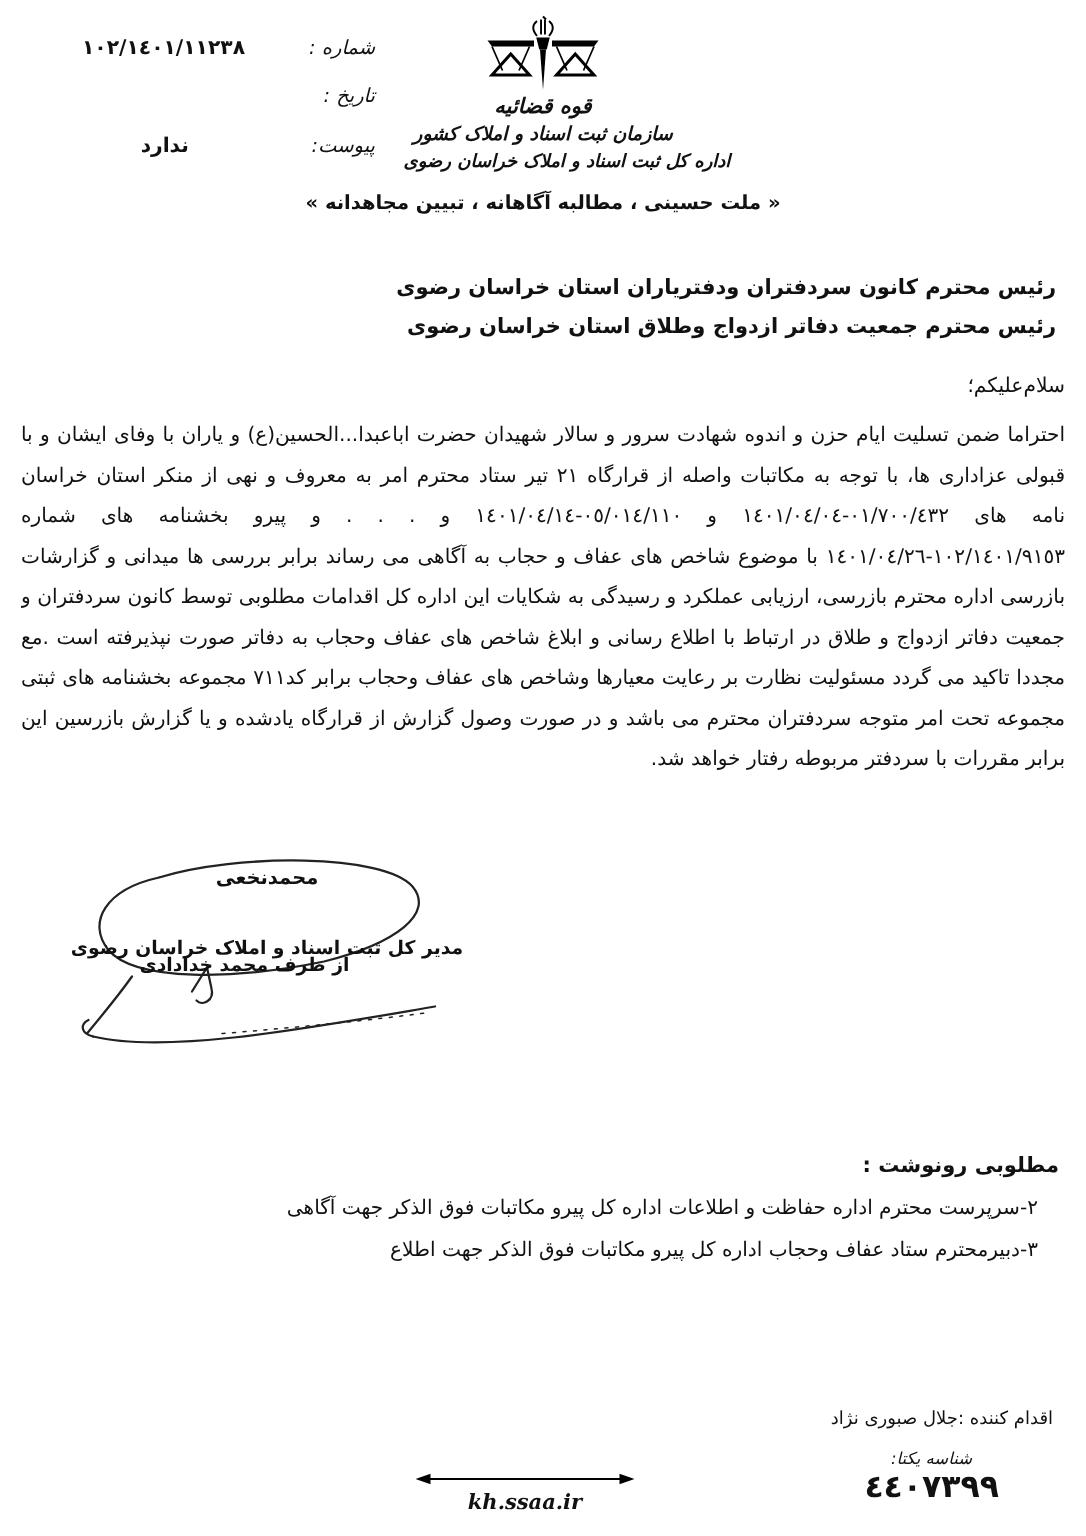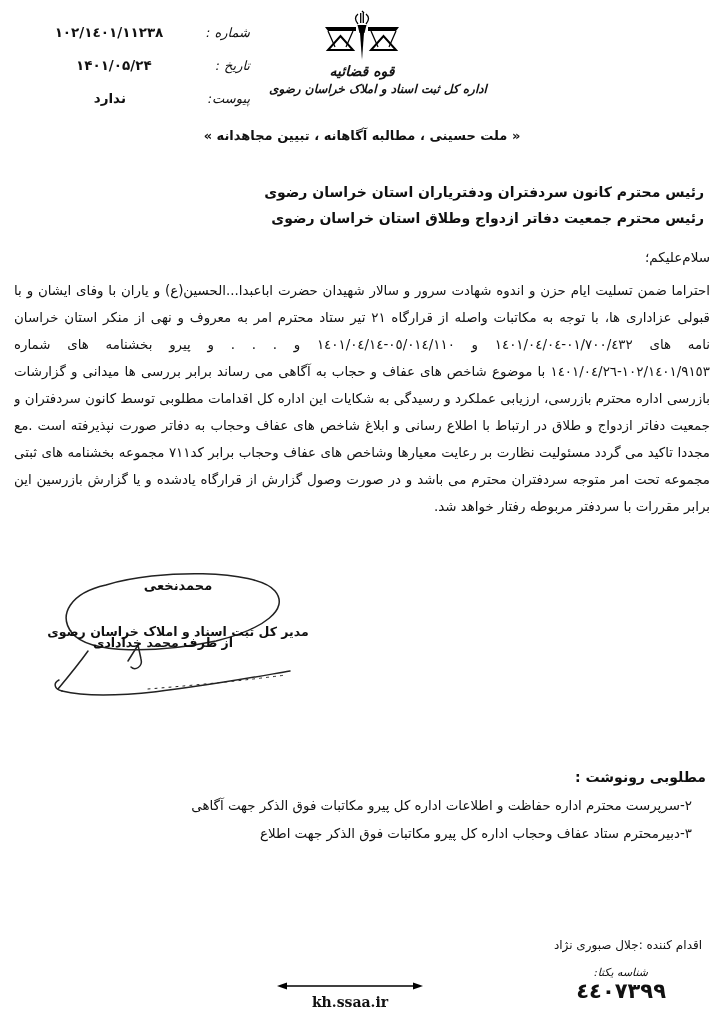--- a/index.html
+++ b/index.html
@@ -36,35 +36,34 @@
   
   .cc{position:absolute;top:769px;right:18px;left:18px;text-align:right;}
   .cc-heading{font-weight:bold;font-size:14px;margin-bottom:7px;}
   .cc-item{font-size:13.4px;line-height:28px;padding-right:14px;}
   
   .handler{position:absolute;top:938px;right:22px;font-size:12px;}
   .uid-label{position:absolute;top:966px;right:76px;font-size:11px;font-style:italic;}
   .uid-value{position:absolute;top:979px;right:58px;font-size:21px;font-weight:bold;letter-spacing:5px;direction:ltr;}
   .arrow{position:absolute;top:980px;left:277px;}
   .site{position:absolute;top:994px;left:277px;width:146px;text-align:center;
-        font-family:"DejaVu Serif",serif;font-weight:bold;font-size:14px;direction:ltr;}
+        font-family:"DejaVu Serif",serif;font-weight:bold;font-size:14px;direction:ltr;font-style:italic;}
 </style>
 </head>
 <body>
 
 <div class="page">
 
   <div class="meta">
     <div class="meta-row">
       <span class="meta-label">شماره :</span>
       <span class="meta-value">١٠٢/١٤٠١/١١٢٣٨</span>
     </div>
     <div class="meta-row">
       <span class="meta-label">تاریخ :</span>
-      <span class="meta-value">۱۴۰۱/۰۵/۲۴</span>
     </div>
     <div class="meta-row">
       <span class="meta-label">پیوست:</span>
       <span class="meta-value">ندارد</span>
     </div>
   </div>
 
   <div class="brand">
     <svg width="84" height="52" viewBox="0 0 84 52" aria-hidden="true">
       <g stroke="#000" fill="none" stroke-width="1.3">
@@ -81,20 +80,21 @@
         <path d="M8 21 L15 37"></path>
           <path d="M33 21 L26 37"></path>
         <path d="M51 21 L58 37"></path>
           <path d="M76 21 L69 37"></path>
       </g>
       <polygon points="8,40 33,40 20.5,26" fill="none" stroke="#000" stroke-width="2"></polygon>
       <polygon points="51,40 76,40 63.5,26" fill="none" stroke="#000" stroke-width="2"></polygon>
       <polygon points="40,23 44,23 42,50" fill="#000"></polygon>
     </svg>
     <div class="brand-l1">قوه قضائیه</div>
+    <div class="brand-l2">سازمان ثبت اسناد و املاک کشور</div>
     <div class="brand-l3">اداره کل ثبت اسناد و املاک خراسان رضوی</div>
   </div>
   <div class="motto">« ملت حسینی ، مطالبه آگاهانه ، تبیین مجاهدانه »</div>
 
   <div class="recipients">
     <div>رئیس محترم کانون سردفتران ودفتریاران استان خراسان رضوی</div>
     <div>رئیس محترم جمعیت دفاتر ازدواج وطلاق استان خراسان رضوی</div>
   </div>
 
   <div class="salutation">سلام‌علیکم؛</div>

